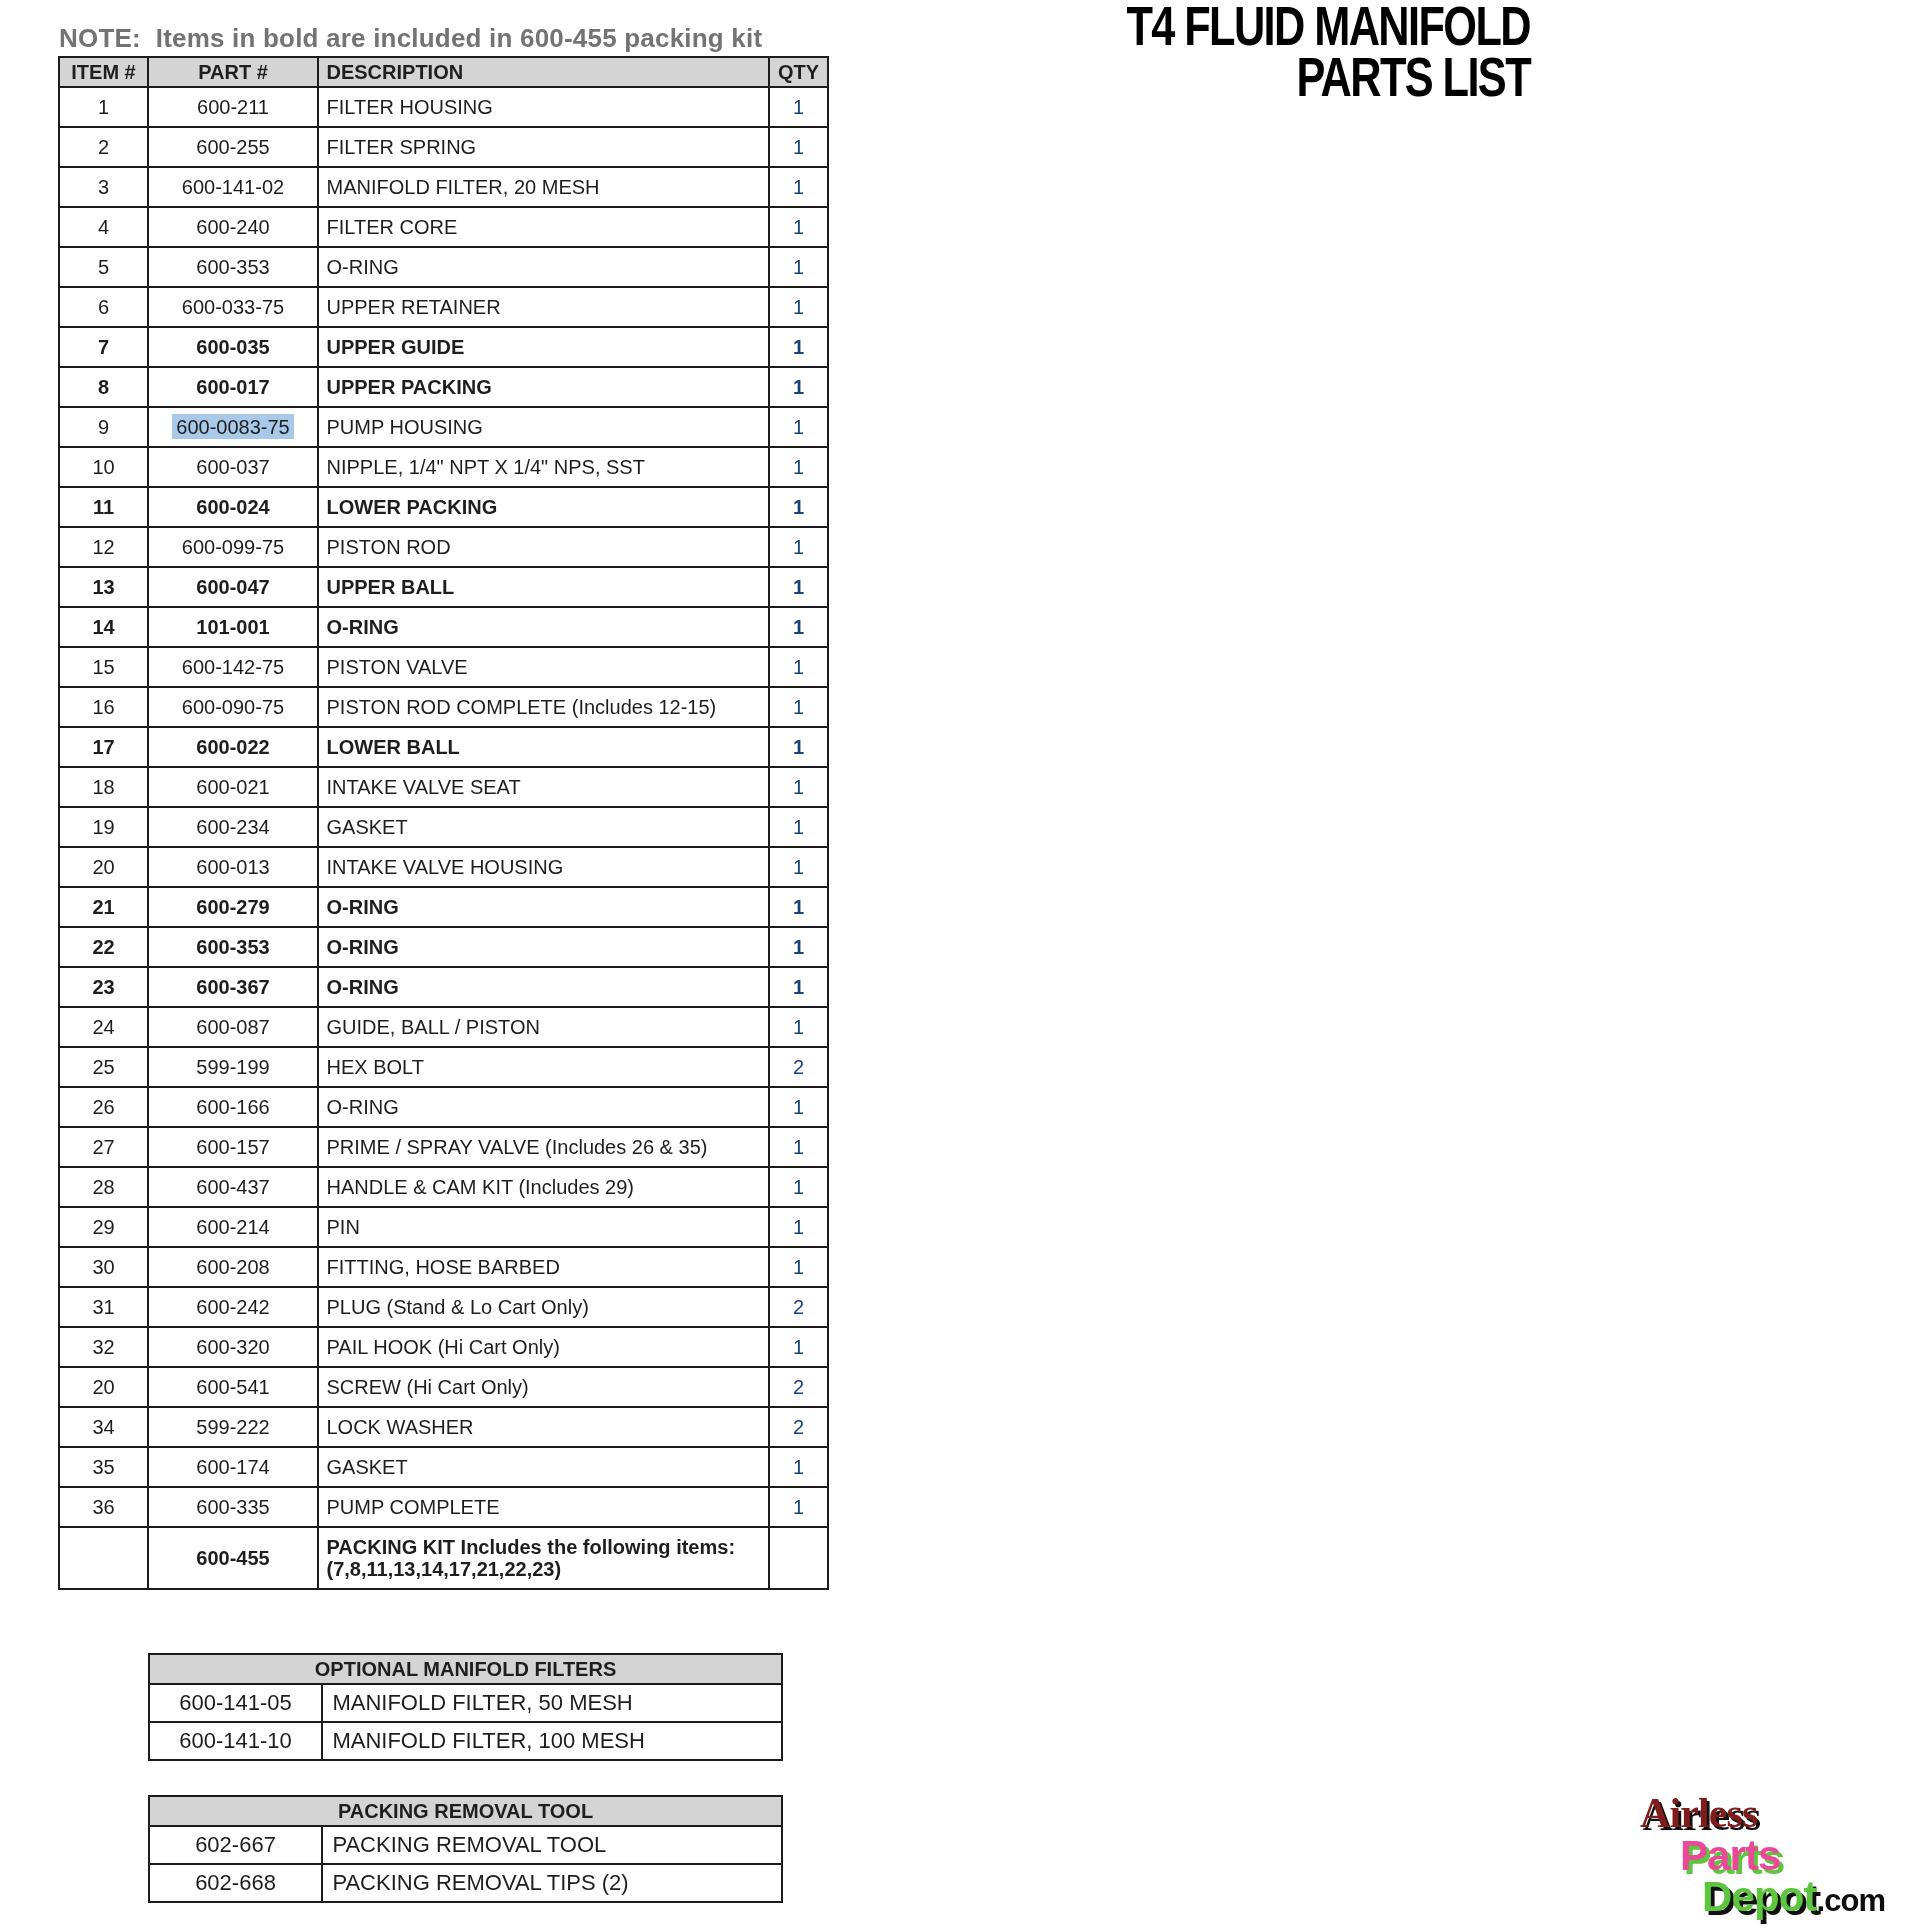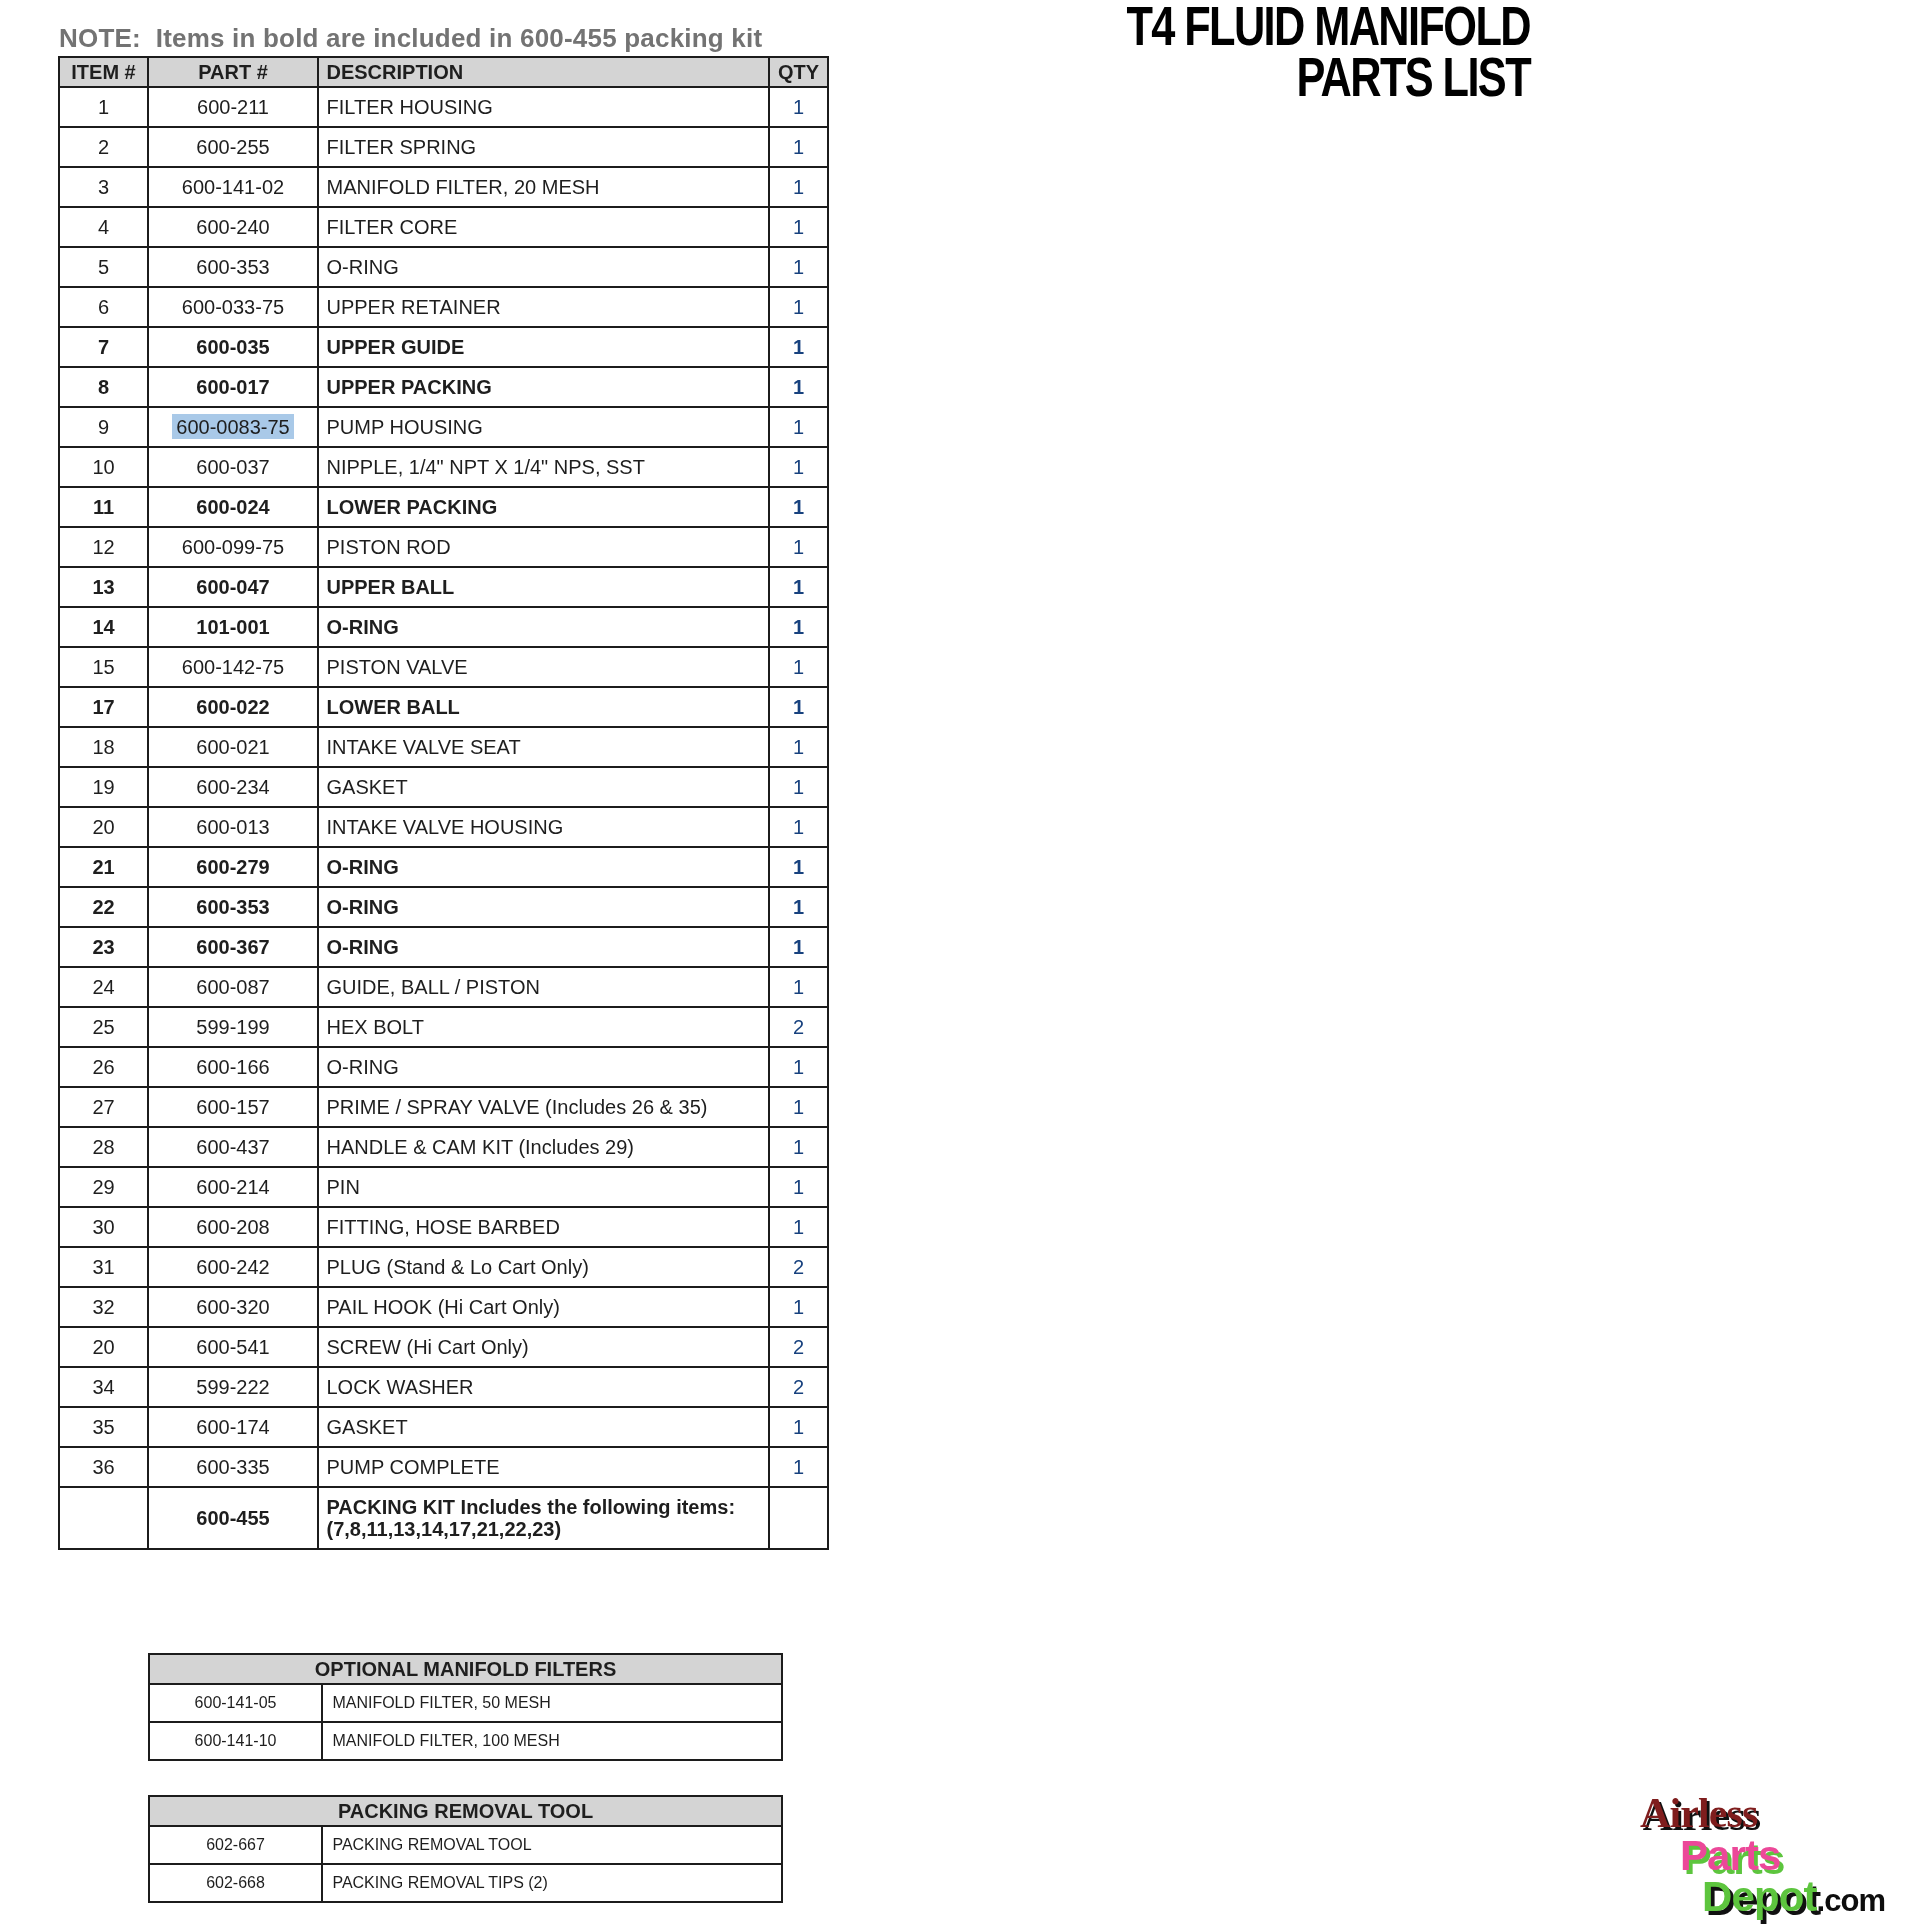--- a/index.html
+++ b/index.html
@@ -37,21 +37,21 @@
   #parts-table .c-part { text-align:center; }
   #parts-table .c-desc { text-align:left; }
   #parts-table .c-qty  { text-align:center; color:#17417e; }
   #parts-table thead th.h-desc { text-align:left; }
   #parts-table tr.bold td { font-weight:bold; }
   #parts-table tr:last-child td { height:60px; line-height:1.12; }
   .hl { background:#a9c9e8; padding:1.9px 4.7px; }
   
   .sub { position:absolute; left:148px; width:633px; }
   .sub thead th { font-size:21px; height:34px; }
-  .sub td { height:36px; font-size:16px; }
+  .sub td { height:36px; font-size:22px; }
   .sub .c-part { text-align:center; }
   .sub .c-desc { text-align:left; padding-left:9.4px;margin-top:32px; }
   #filters-table { top:1653px; }
   #tool-table    { top:1795px; }
   
   .logo {
     position:absolute; left:1640px; top:1793px;
     font-weight:bold; font-size:42px; line-height:0.99; letter-spacing:-0.9px;
   }
   .logo .l1 { margin-left:0; }
@@ -171,20 +171,26 @@
         <td class="c-part">101-001</td>
         <td class="c-desc">O-RING</td>
         <td class="c-qty">1</td>
       </tr>
       <tr>
         <td class="c-item">15</td>
         <td class="c-part">600-142-75</td>
         <td class="c-desc">PISTON VALVE</td>
         <td class="c-qty">1</td>
       </tr>
+      <tr>
+        <td class="c-item">16</td>
+        <td class="c-part">600-090-75</td>
+        <td class="c-desc">PISTON ROD COMPLETE (Includes 12-15)</td>
+        <td class="c-qty">1</td>
+      </tr>
       <tr class="bold">
         <td class="c-item">17</td>
         <td class="c-part">600-022</td>
         <td class="c-desc">LOWER BALL</td>
         <td class="c-qty">1</td>
       </tr>
       <tr>
         <td class="c-item">18</td>
         <td class="c-part">600-021</td>
         <td class="c-desc">INTAKE VALVE SEAT</td>

